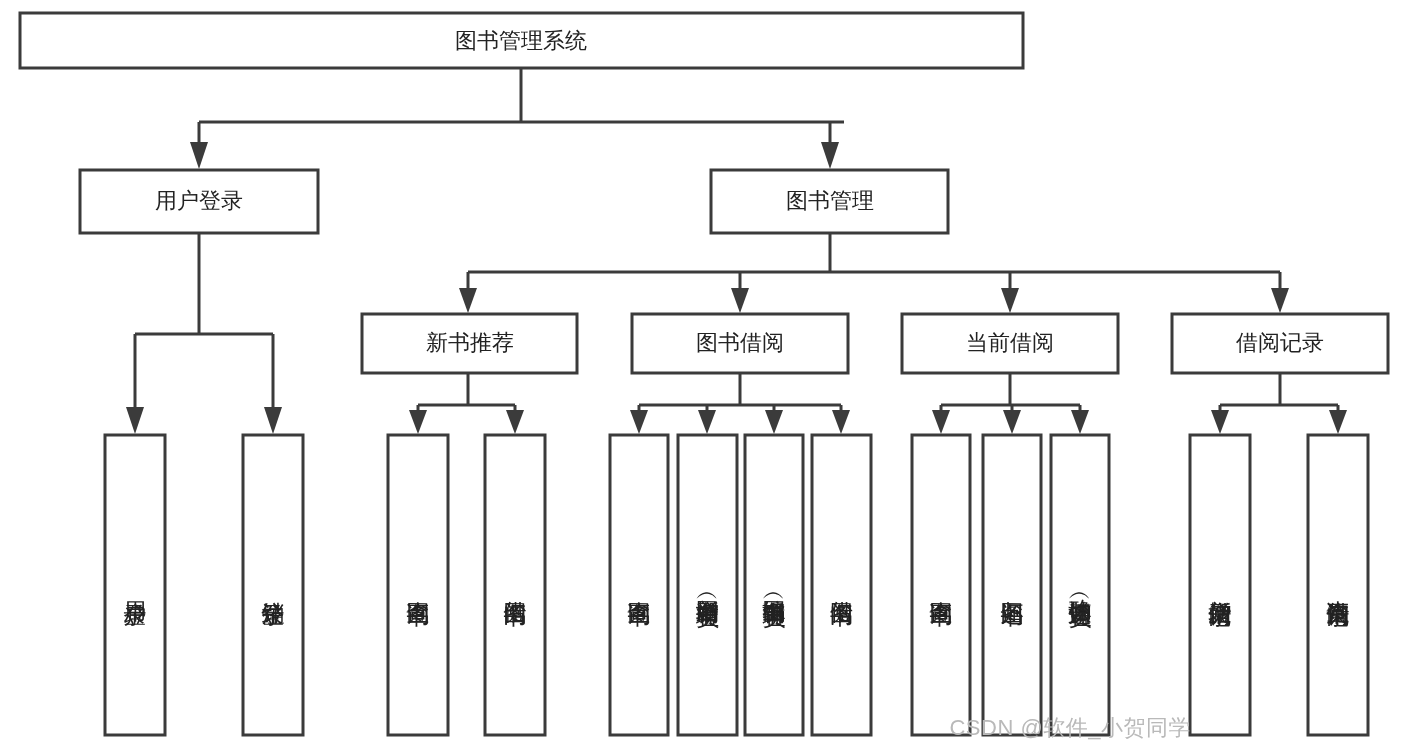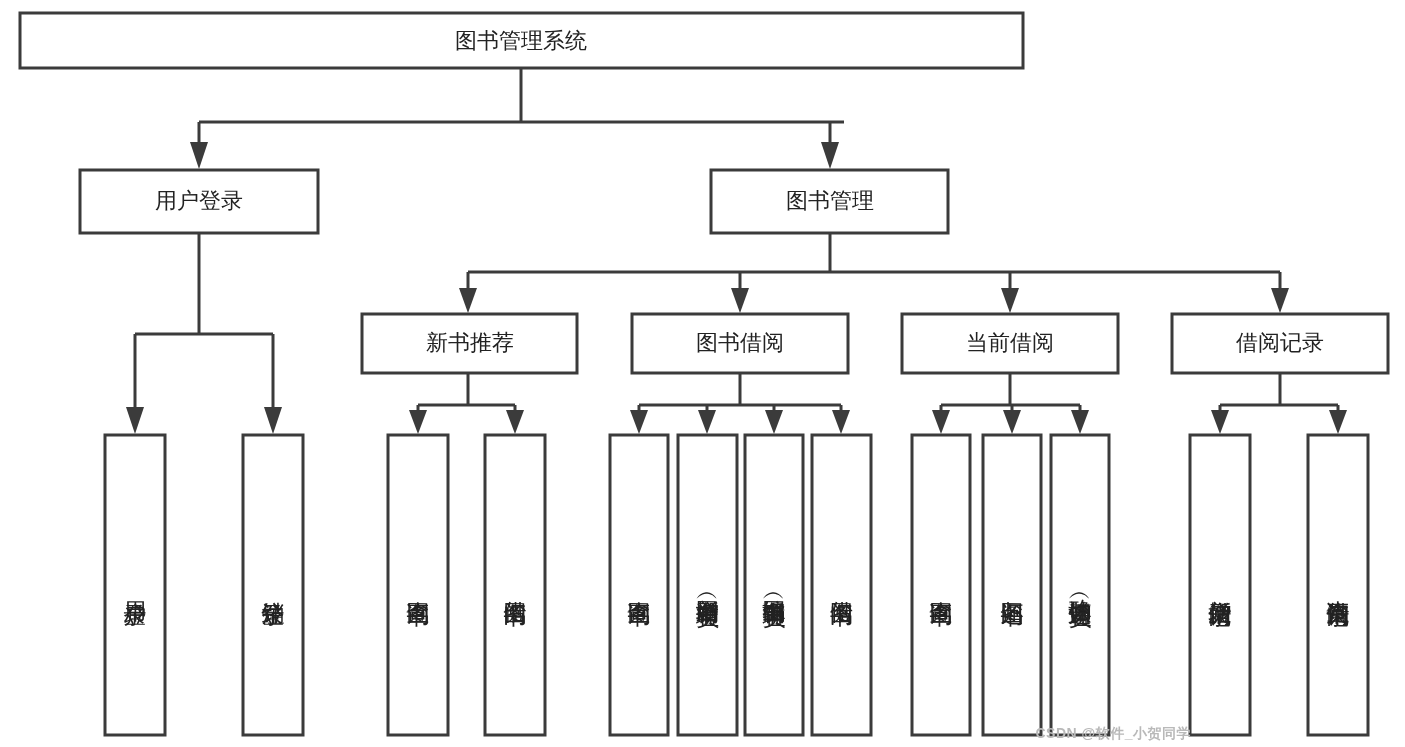--- a/index.html
+++ b/index.html
@@ -61,25 +61,24 @@
     color: #222222;
     letter-spacing: 1px;
     white-space: nowrap;
     pointer-events: none;
   }
   .watermark {
     position: absolute;
     right: 10px;
     bottom: 4px;
     font-family: "Liberation Sans", "DejaVu Sans", sans-serif;
-    font-size: 14px;
+    font-size: 22px;
     color: #b9b9b9;
     letter-spacing: 0.5px;
     user-select: none;
-    font-weight: bold;
   }
 </style>
 </head>
 <body>
 
 <div id="diagram-root">
 
   <svg class="flow" viewBox="0 0 1405 747" xmlns="http://www.w3.org/2000/svg">
 
     <g>

